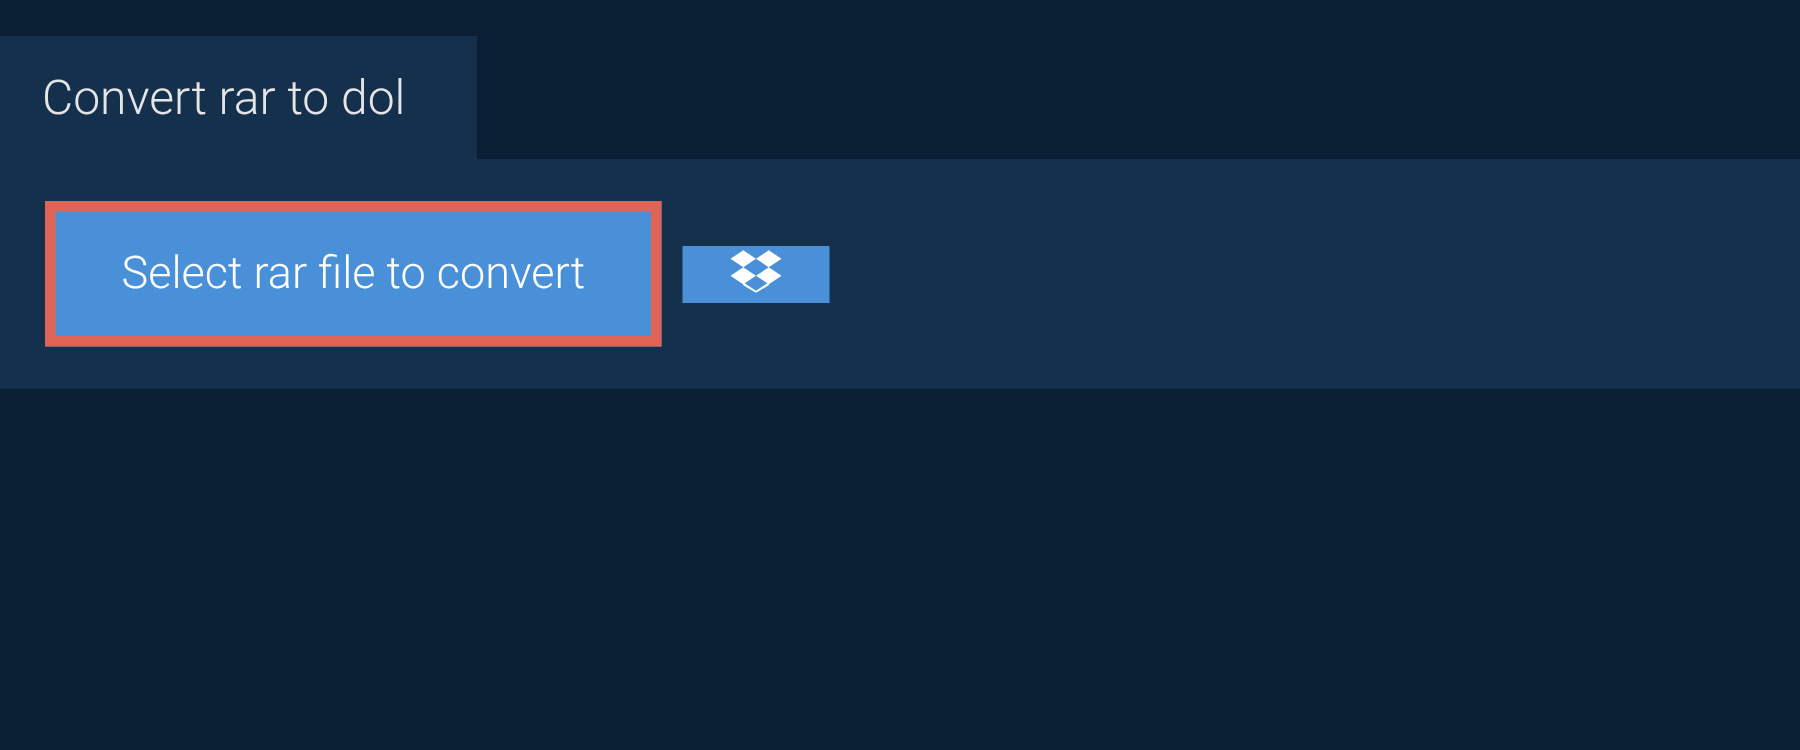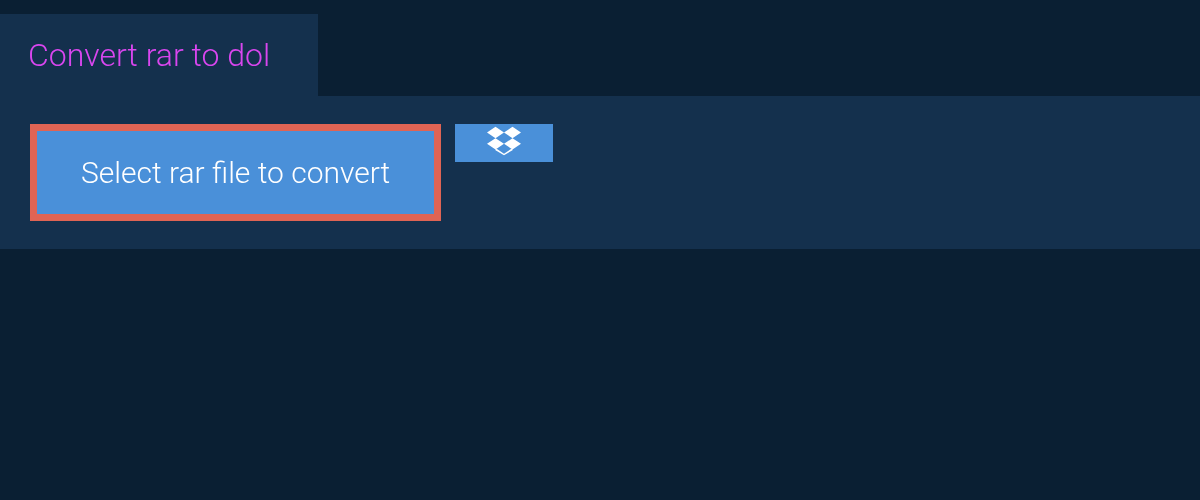--- a/index.html
+++ b/index.html
@@ -11,30 +11,30 @@
       width: 1200px;
       height: 500px;
       background: #0a1f33;
       font-family: -apple-system, BlinkMacSystemFont, "Segoe UI", Roboto, "Helvetica Neue", Arial, sans-serif;
       overflow: hidden;
     }
     .tab-header {
       background: #14304d;
       display: inline-block;
       padding: 22px 48px 22px 28px;
-      color: #d946ef;
+      color: #e5e5e5;
       font-size: 32px;
       font-weight: 300;
-      margin-top: 14px;
+      margin-top: 24px;
     }
     .panel {
       background: #14304d;
       padding: 28px 30px;
       display: flex;
-      align-items: flex-start;
+      align-items: center;
       gap: 14px;
     }
     .select-file-button {
       border: 7px solid #e06454;
       background: #4a90d9;
       color: #ffffff;
       font-size: 30px;
       font-weight: 300;
       padding: 24px 44px;
       cursor: pointer;

